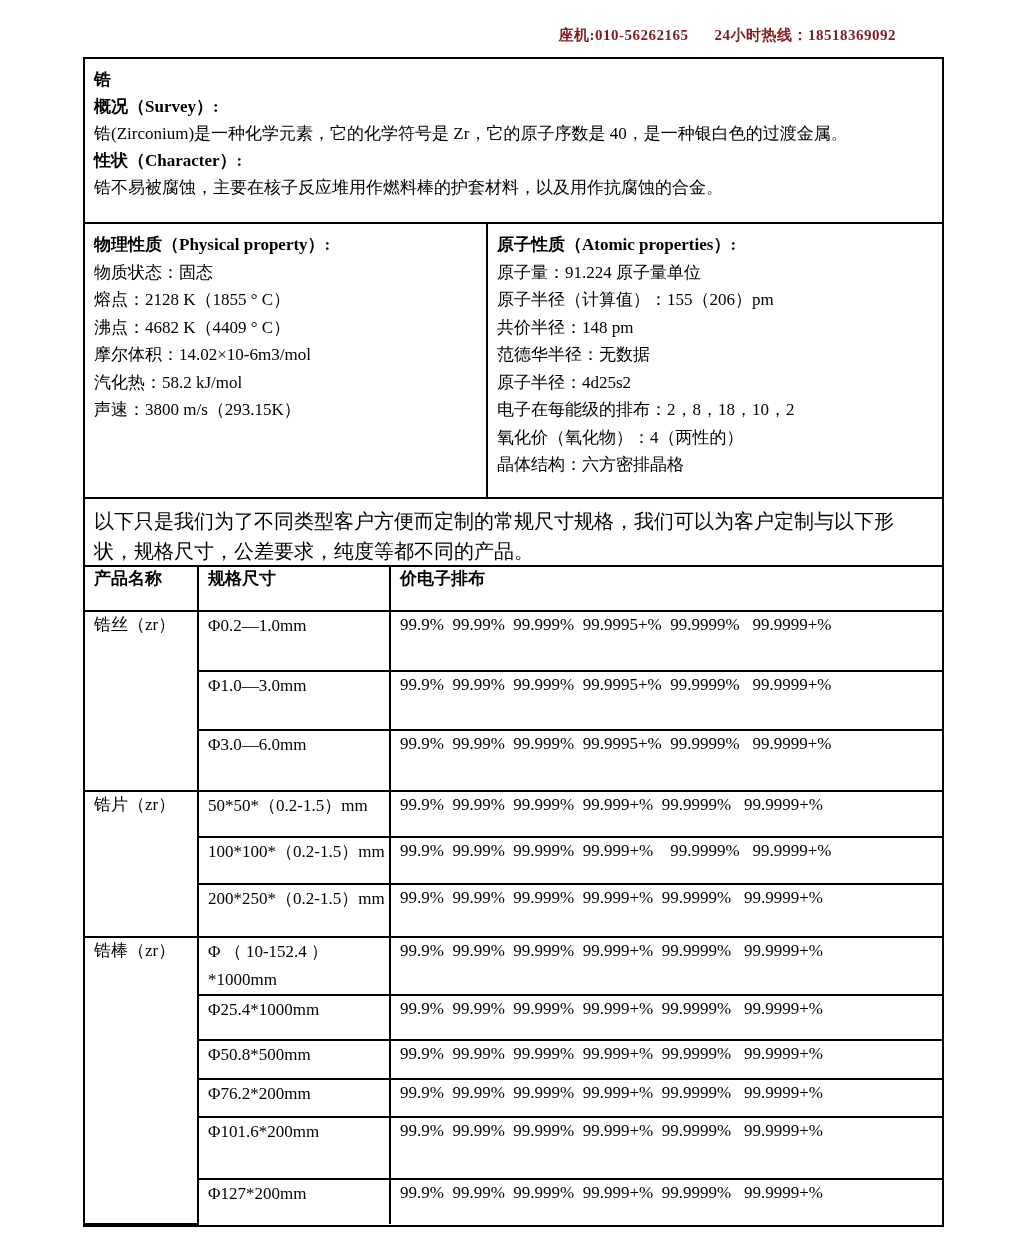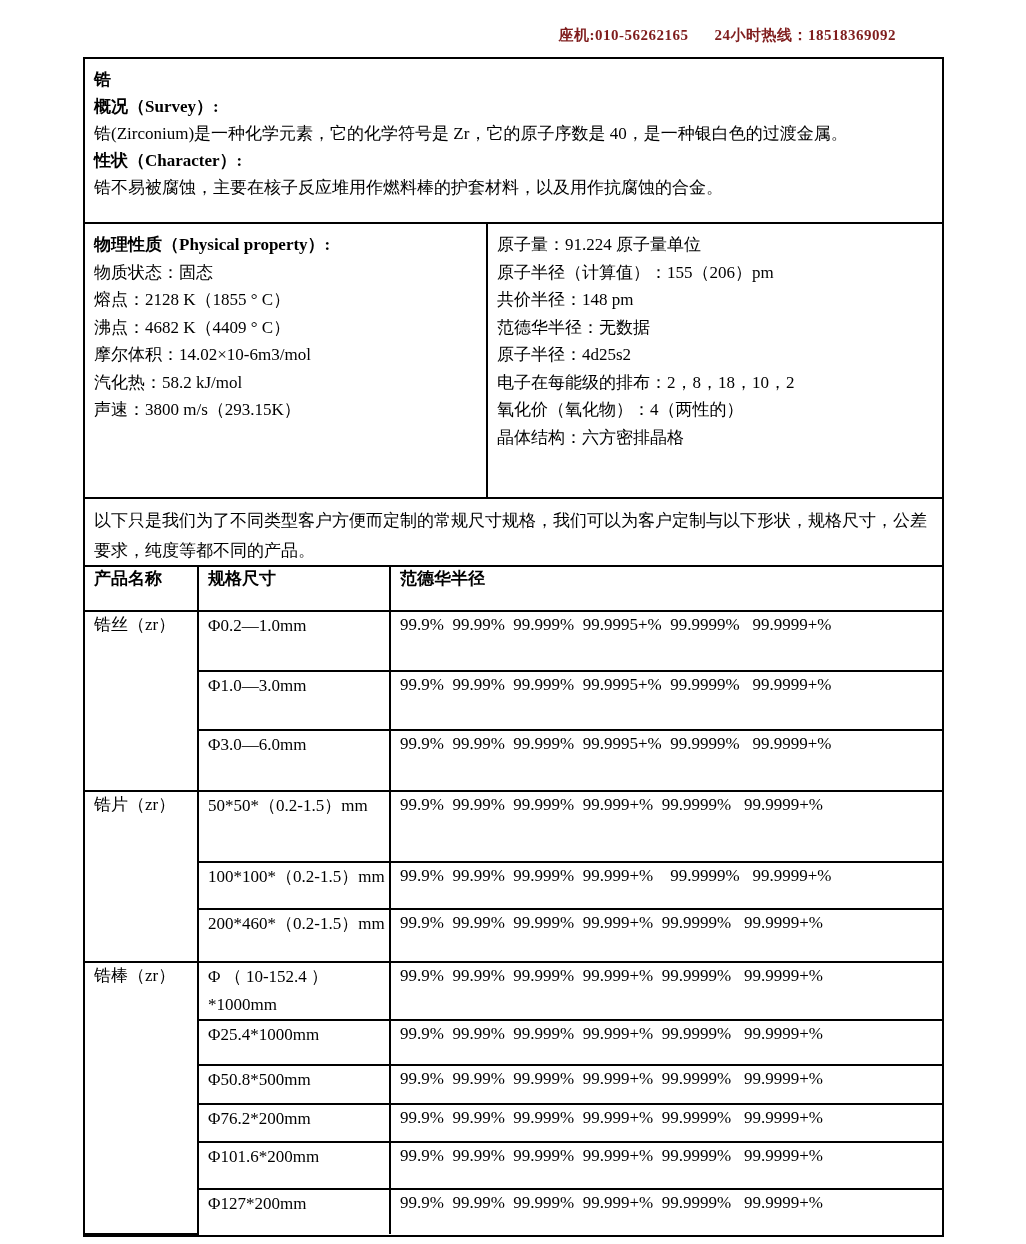--- a/index.html
+++ b/index.html
@@ -50,21 +50,21 @@
     line-height: 27.5px;
     white-space: nowrap;
     overflow: hidden;
   }
   .props-col.physical { width: 403px; border-right: 2px solid #000000; }
   .props-col.atomic { flex: 1; }
   .note {
     border-top: 2px solid #000000;
     height: 68px;
     padding: 7px 10px 0 9px;
-    font-size: 17px;
+    font-size: 20px;
     line-height: 30px;
     overflow: hidden;
   }
   table.products {
     width: 100%;
     border-collapse: collapse;
     table-layout: fixed;
   }
   table.products col.c-name   { width: 113px; }
   table.products col.c-spec   { width: 192px; }
@@ -113,20 +113,21 @@
       <div class="props-col physical">
         <div class="b">物理性质（Physical property）:</div>
         <div>物质状态：固态</div>
         <div>熔点：2128 K（1855 ° C）</div>
         <div>沸点：4682 K（4409 ° C）</div>
         <div>摩尔体积：14.02×10-6m3/mol</div>
         <div>汽化热：58.2 kJ/mol</div>
         <div>声速：3800 m/s（293.15K）</div>
       </div>
       <div class="props-col atomic">
+        <div class="b">原子性质（Atomic properties）:</div>
         <div>原子量：91.224 原子量单位</div>
         <div>原子半径（计算值）：155（206）pm</div>
         <div>共价半径：148 pm</div>
         <div>范德华半径：无数据</div>
         <div>原子半径：4d25s2</div>
         <div>电子在每能级的排布：2，8，18，10，2</div>
         <div>氧化价（氧化物）：4（两性的）</div>
         <div>晶体结构：六方密排晶格</div>
       </div>
     </div>
@@ -136,69 +137,69 @@
     <table class="products">
       <colgroup>
         <col class="c-name">
           <col class="c-spec">
           <col class="c-purity">
       </colgroup>
       <tbody>
           <tr style="height:45px">
         <th>产品名称</th>
         <th>规格尺寸</th>
-        <th>范德华半径</th>
+        <th>价电子排布</th>
       </tr>
 
       <tr style="height:60px">
         <td class="group-cell" rowspan="3">锆丝（zr）</td>
         <td class="spec-cell">Φ0.2—1.0mm</td>
         <td class="purity-cell">99.9%  99.99%  99.999%  99.9995+%  99.9999%   99.9999+%</td>
       </tr>
       <tr style="height:59px">
         <td class="spec-cell">Φ1.0—3.0mm</td>
         <td class="purity-cell">99.9%  99.99%  99.999%  99.9995+%  99.9999%   99.9999+%</td>
       </tr>
       <tr style="height:61px">
         <td class="spec-cell">Φ3.0—6.0mm</td>
         <td class="purity-cell">99.9%  99.99%  99.999%  99.9995+%  99.9999%   99.9999+%</td>
       </tr>
 
-      <tr style="height:71px">
+      <tr style="height:46px">
         <td class="group-cell" rowspan="3">锆片（zr）</td>
         <td class="spec-cell">50*50*（0.2-1.5）mm</td>
         <td class="purity-cell">99.9%  99.99%  99.999%  99.999+%  99.9999%   99.9999+%</td>
       </tr>
       <tr style="height:47px">
         <td class="spec-cell">100*100*（0.2-1.5）mm</td>
         <td class="purity-cell">99.9%  99.99%  99.999%  99.999+%    99.9999%   99.9999+%</td>
       </tr>
       <tr style="height:53px">
-        <td class="spec-cell">200*460*（0.2-1.5）mm</td>
+        <td class="spec-cell">200*250*（0.2-1.5）mm</td>
         <td class="purity-cell">99.9%  99.99%  99.999%  99.999+%  99.9999%   99.9999+%</td>
       </tr>
 
       <tr style="height:56px">
         <td class="group-cell" rowspan="6">锆棒（zr）</td>
         <td class="spec-cell">Φ （ 10-152.4 ）*1000mm</td>
         <td class="purity-cell">99.9%  99.99%  99.999%  99.999+%  99.9999%   99.9999+%</td>
       </tr>
       <tr style="height:45px">
         <td class="spec-cell">Φ25.4*1000mm</td>
         <td class="purity-cell">99.9%  99.99%  99.999%  99.999+%  99.9999%   99.9999+%</td>
       </tr>
       <tr style="height:39px">
         <td class="spec-cell">Φ50.8*500mm</td>
         <td class="purity-cell">99.9%  99.99%  99.999%  99.999+%  99.9999%   99.9999+%</td>
       </tr>
       <tr style="height:38px">
         <td class="spec-cell">Φ76.2*200mm</td>
         <td class="purity-cell">99.9%  99.99%  99.999%  99.999+%  99.9999%   99.9999+%</td>
       </tr>
-      <tr style="height:47px">
+      <tr style="height:62px">
         <td class="spec-cell">Φ101.6*200mm</td>
         <td class="purity-cell">99.9%  99.99%  99.999%  99.999+%  99.9999%   99.9999+%</td>
       </tr>
       <tr style="height:45px">
         <td class="spec-cell">Φ127*200mm</td>
         <td class="purity-cell">99.9%  99.99%  99.999%  99.999+%  99.9999%   99.9999+%</td>
       </tr>
     </tbody>
       </table>
 

